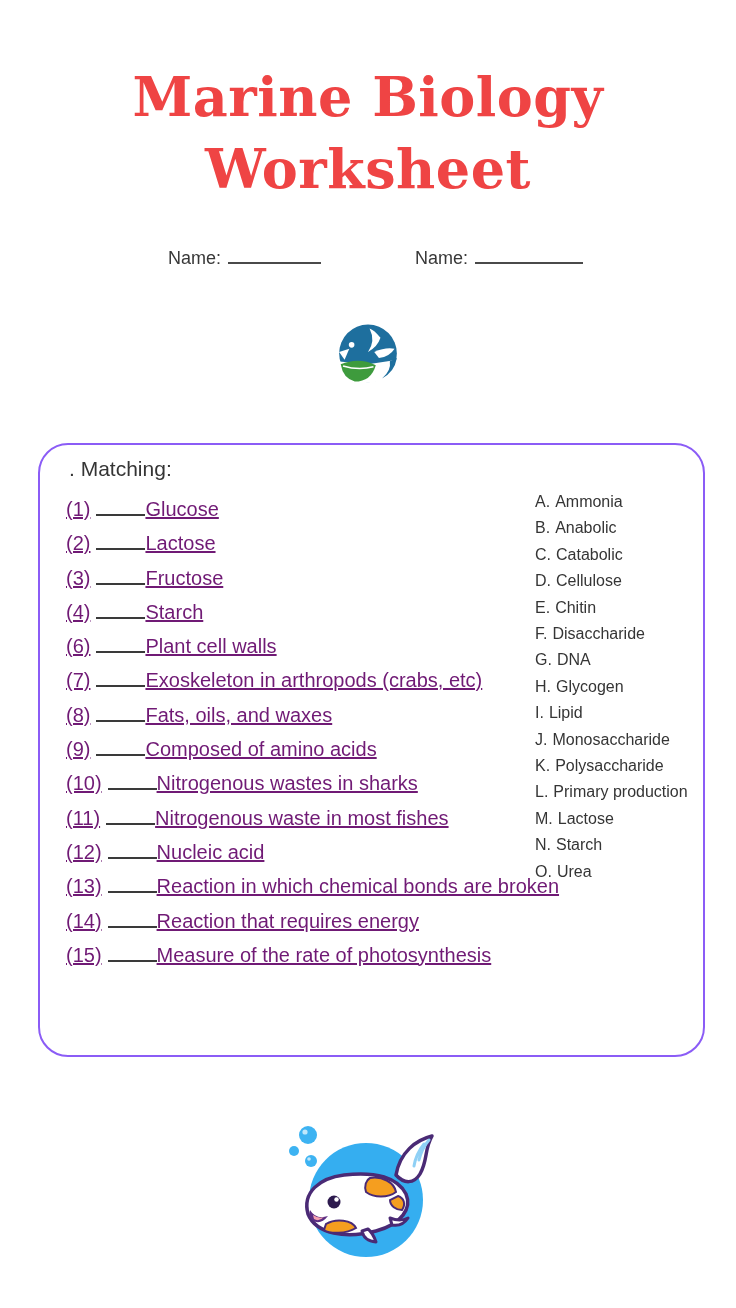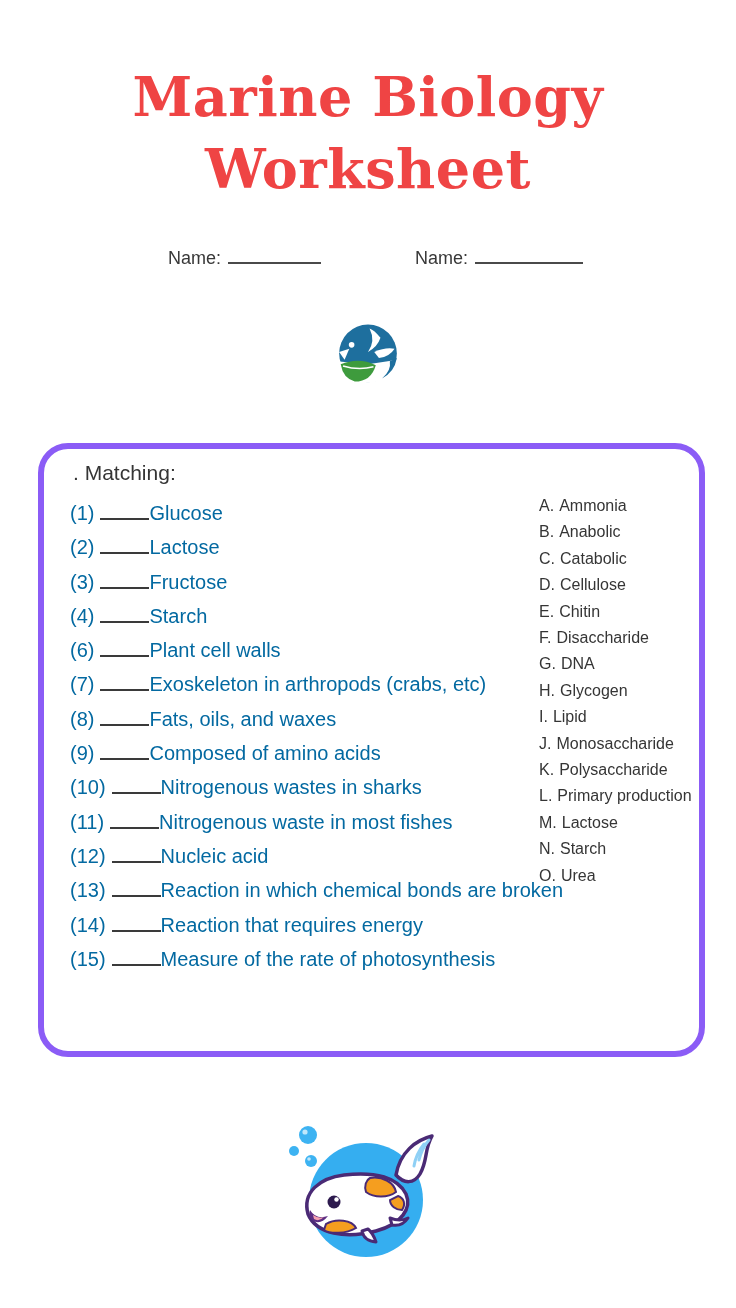--- a/index.html
+++ b/index.html
@@ -19,25 +19,25 @@
               margin-left:7px;vertical-align:baseline;}
   .write-line.name{width:93px;}
   .write-line.date{width:108px;}
 
   
   .logo-top{position:absolute;top:316px;left:328px;width:80px;height:78px;}
   .logo-bottom{position:absolute;top:1118px;left:278px;width:164px;height:150px;}
 
   
   .match-box{position:absolute;left:38px;top:443px;width:667px;height:614px;
-             box-sizing:border-box;border:6px solid #8b5cf6;border-radius:30px;background:#fff;}
+             box-sizing:border-box;border:2px solid #8b5cf6;border-radius:30px;background:#fff;}
   .match-heading{position:absolute;left:29px;top:12px;font-size:21px;color:#353535;}
 
   .items-list{position:absolute;left:26px;top:47px;margin:0;padding:0;list-style:none;
-              font-size:20px;line-height:34.3px;white-space:nowrap;color:#0369a1;}
+              font-size:20px;line-height:34.3px;white-space:nowrap;color:#701a75;text-decoration:underline;}
   .item-blank{display:inline-block;width:49px;height:17px;border-bottom:2px solid #3a3a3a;
               margin-left:6px;}
 
   .options-list{position:absolute;left:495px;top:44px;margin:0;padding:0;list-style:none;
                 font-size:16px;line-height:26.4px;white-space:nowrap;color:#353535;}
   .opt-letter{margin-right:5px;}
 </style>
 </head>
 <body>
 

